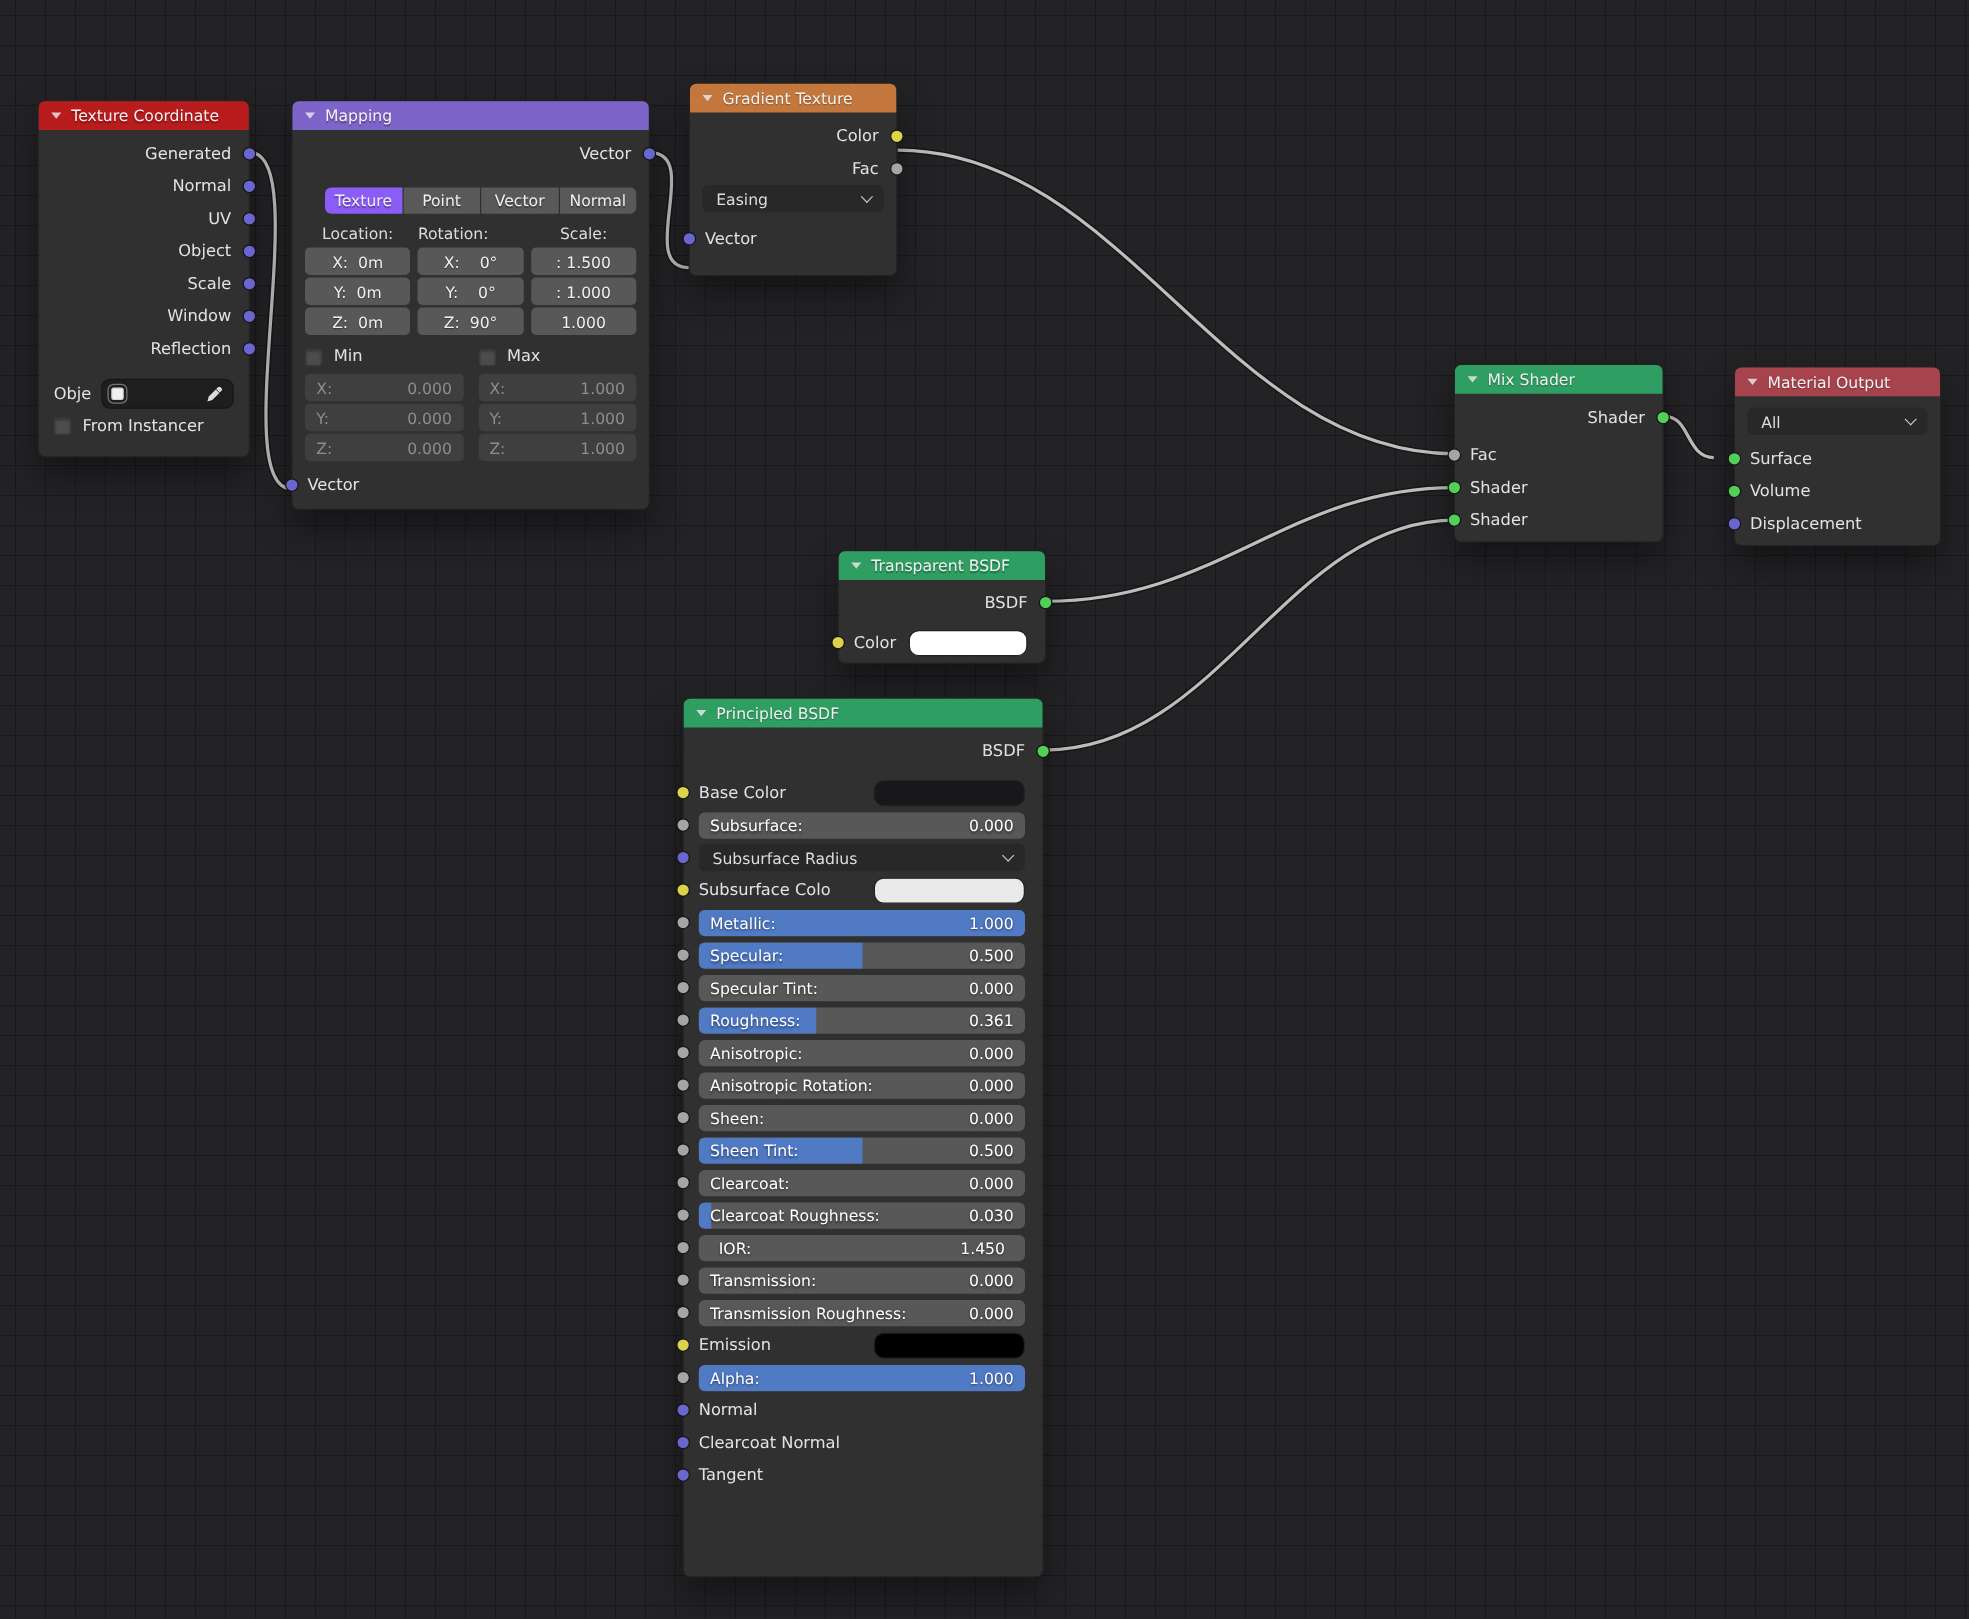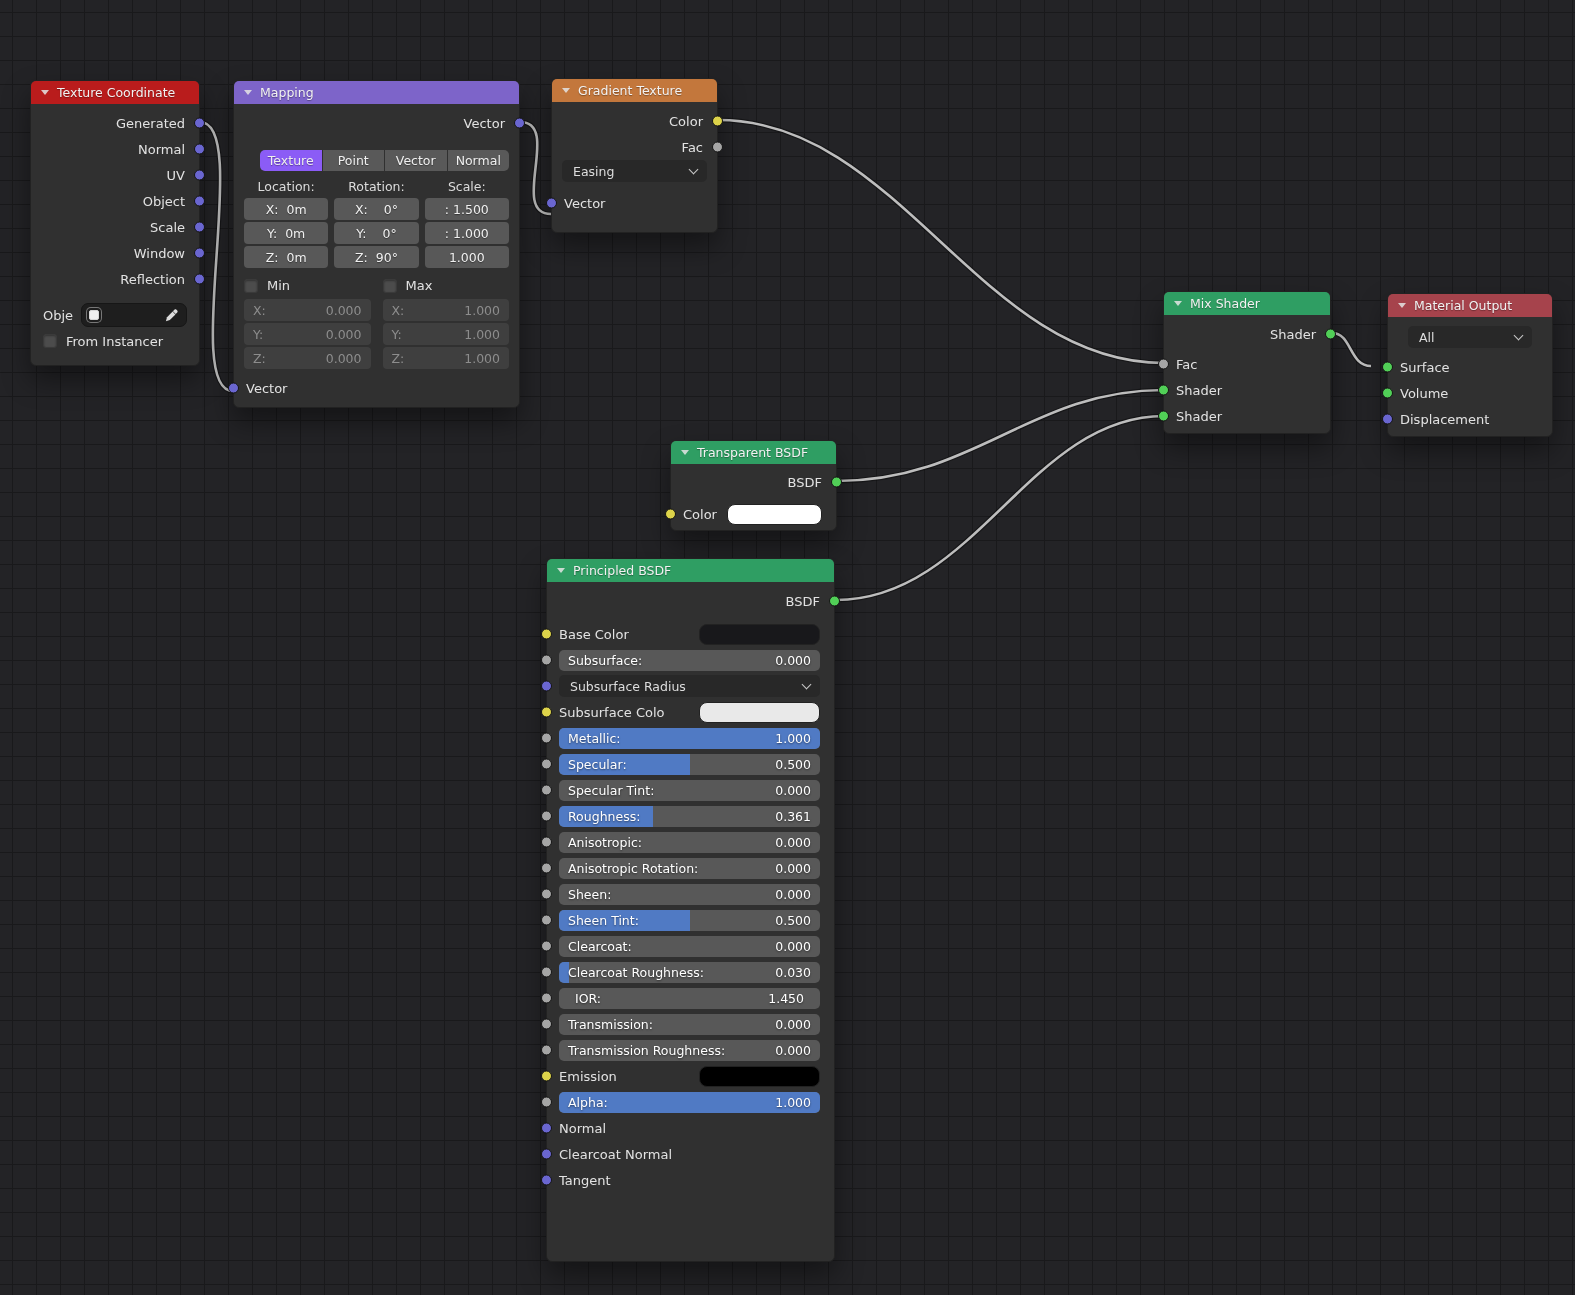--- a/index.html
+++ b/index.html
@@ -205,21 +205,21 @@
     </div>
     <div style="padding:0 10px;">
       <div class="tabs" style="margin-top:14px;">
         <div class="tab active">Texture</div>
         <div class="tab">Point</div>
         <div class="tab">Vector</div>
         <div class="tab">Normal</div>
       </div>
       <div class="grid3" style="margin-top:8px;">
         <span class="collab" style="text-align:center;">Location:</span>
-        <span class="collab" style="text-align:center;">Rotation:</span>
+        <span class="collab" style="text-align:left;">Rotation:</span>
         <span class="collab" style="text-align:center;">Scale:</span>
       </div>
       <div class="grid3" style="margin-top:4px;">
         <div class="btnval">X:  0m</div>
         <div class="btnval">X:    0°</div>
         <div class="btnval">: 1.500</div>
         <div class="btnval">Y:  0m</div>
         <div class="btnval">Y:    0°</div>
         <div class="btnval">: 1.000</div>
         <div class="btnval">Z:  0m</div>
@@ -245,21 +245,21 @@
         <div class="btnval dis"><span>Z:</span><span>1.000</span></div>
       </div>
     </div>
     <div class="irow" style="margin-top:6px;">
       <i class="sock in vio"></i>
       <span class="rowlab">Vector</span>
     </div>
   </div>
 </div>
 
-<div class="node" style="left:551px;top:78px;width:167px;height:155px;">
+<div class="node" style="left:551px;top:66px;width:167px;height:155px;">
   <div class="nhead h-orange">
     <i class="tri"></i>
     <span>Gradient Texture</span>
   </div>
   <div style="padding-top:6px;">
     <div class="orow">
       <span class="rowlab">Color</span>
       <i class="sock out yel"></i>
     </div>
     <div class="orow">
@@ -303,21 +303,21 @@
     </div>
   </div>
 </div>
 
 <div class="node" style="left:1387px;top:293px;width:166px;height:144px;">
   <div class="nhead h-outred">
     <i class="tri"></i>
     <span>Material Output</span>
   </div>
   <div style="padding-top:9px;">
-    <div style="padding:0 20px;">
+    <div style="padding:0 10px;">
       <div class="dd">
         <span>All</span>
         <i class="chev"></i>
       </div>
     </div>
     <div class="irow" style="margin-top:6px;">
       <i class="sock in grn"></i>
       <span class="rowlab">Surface</span>
     </div>
     <div class="irow">

